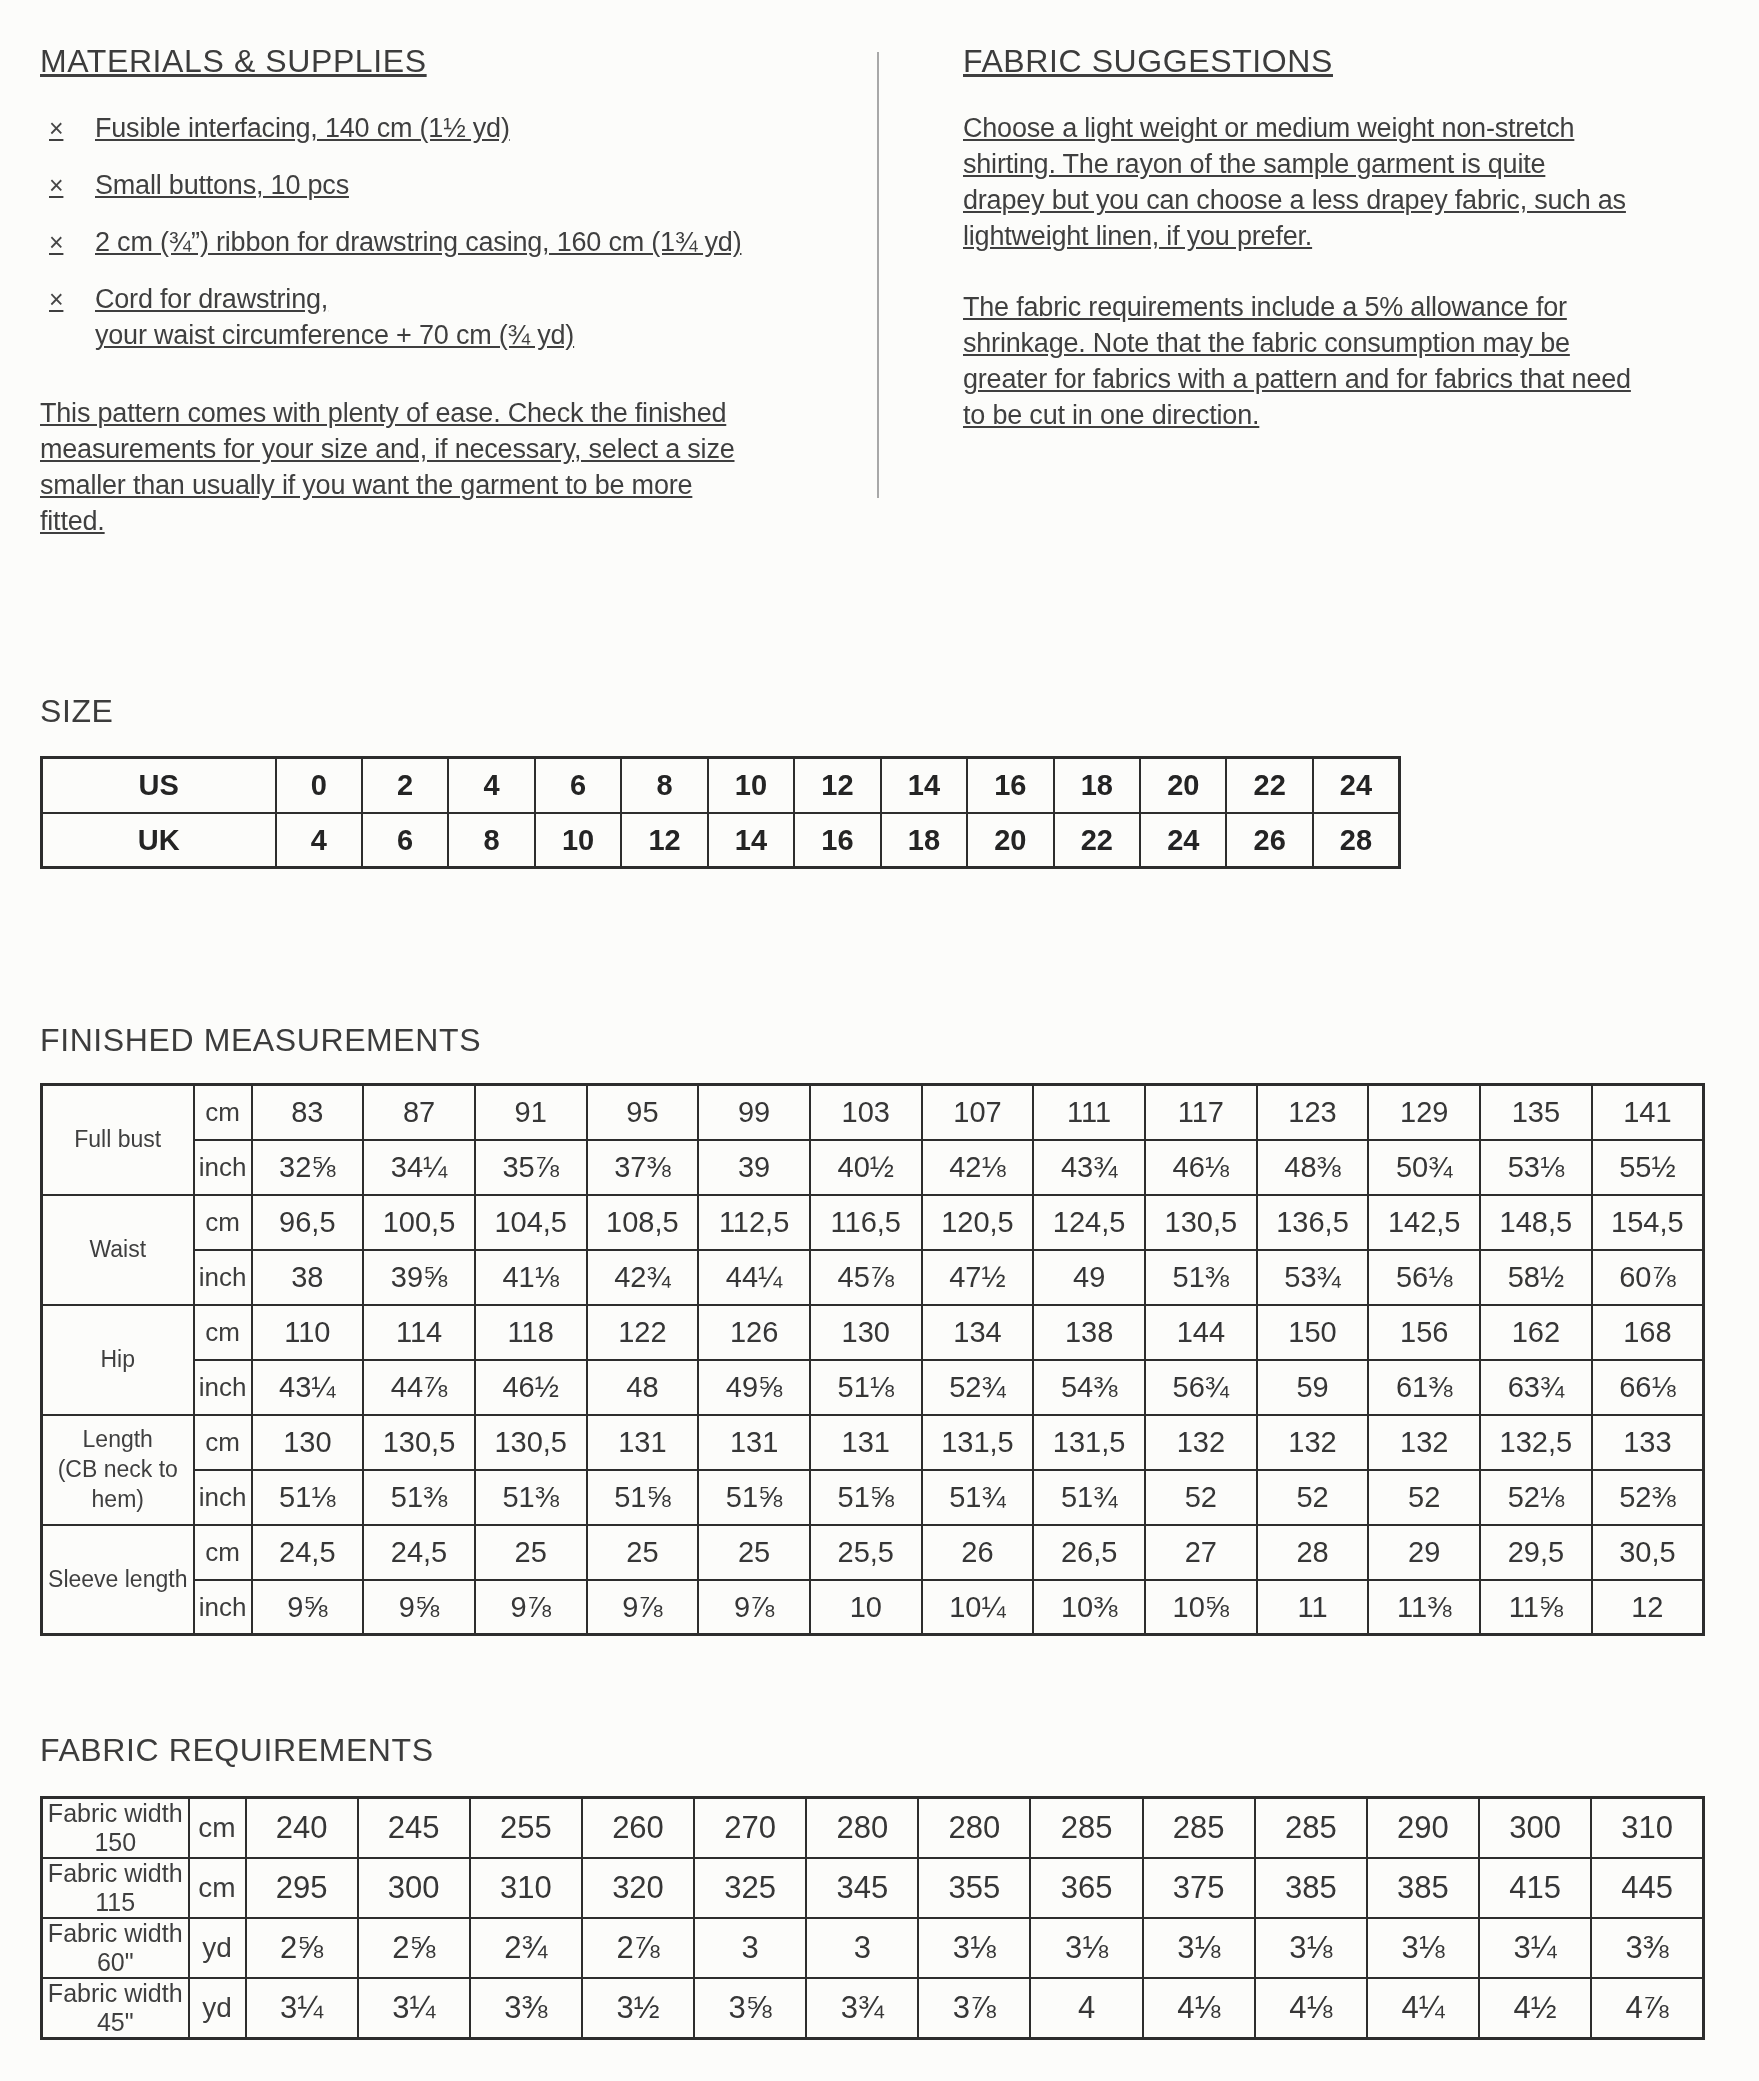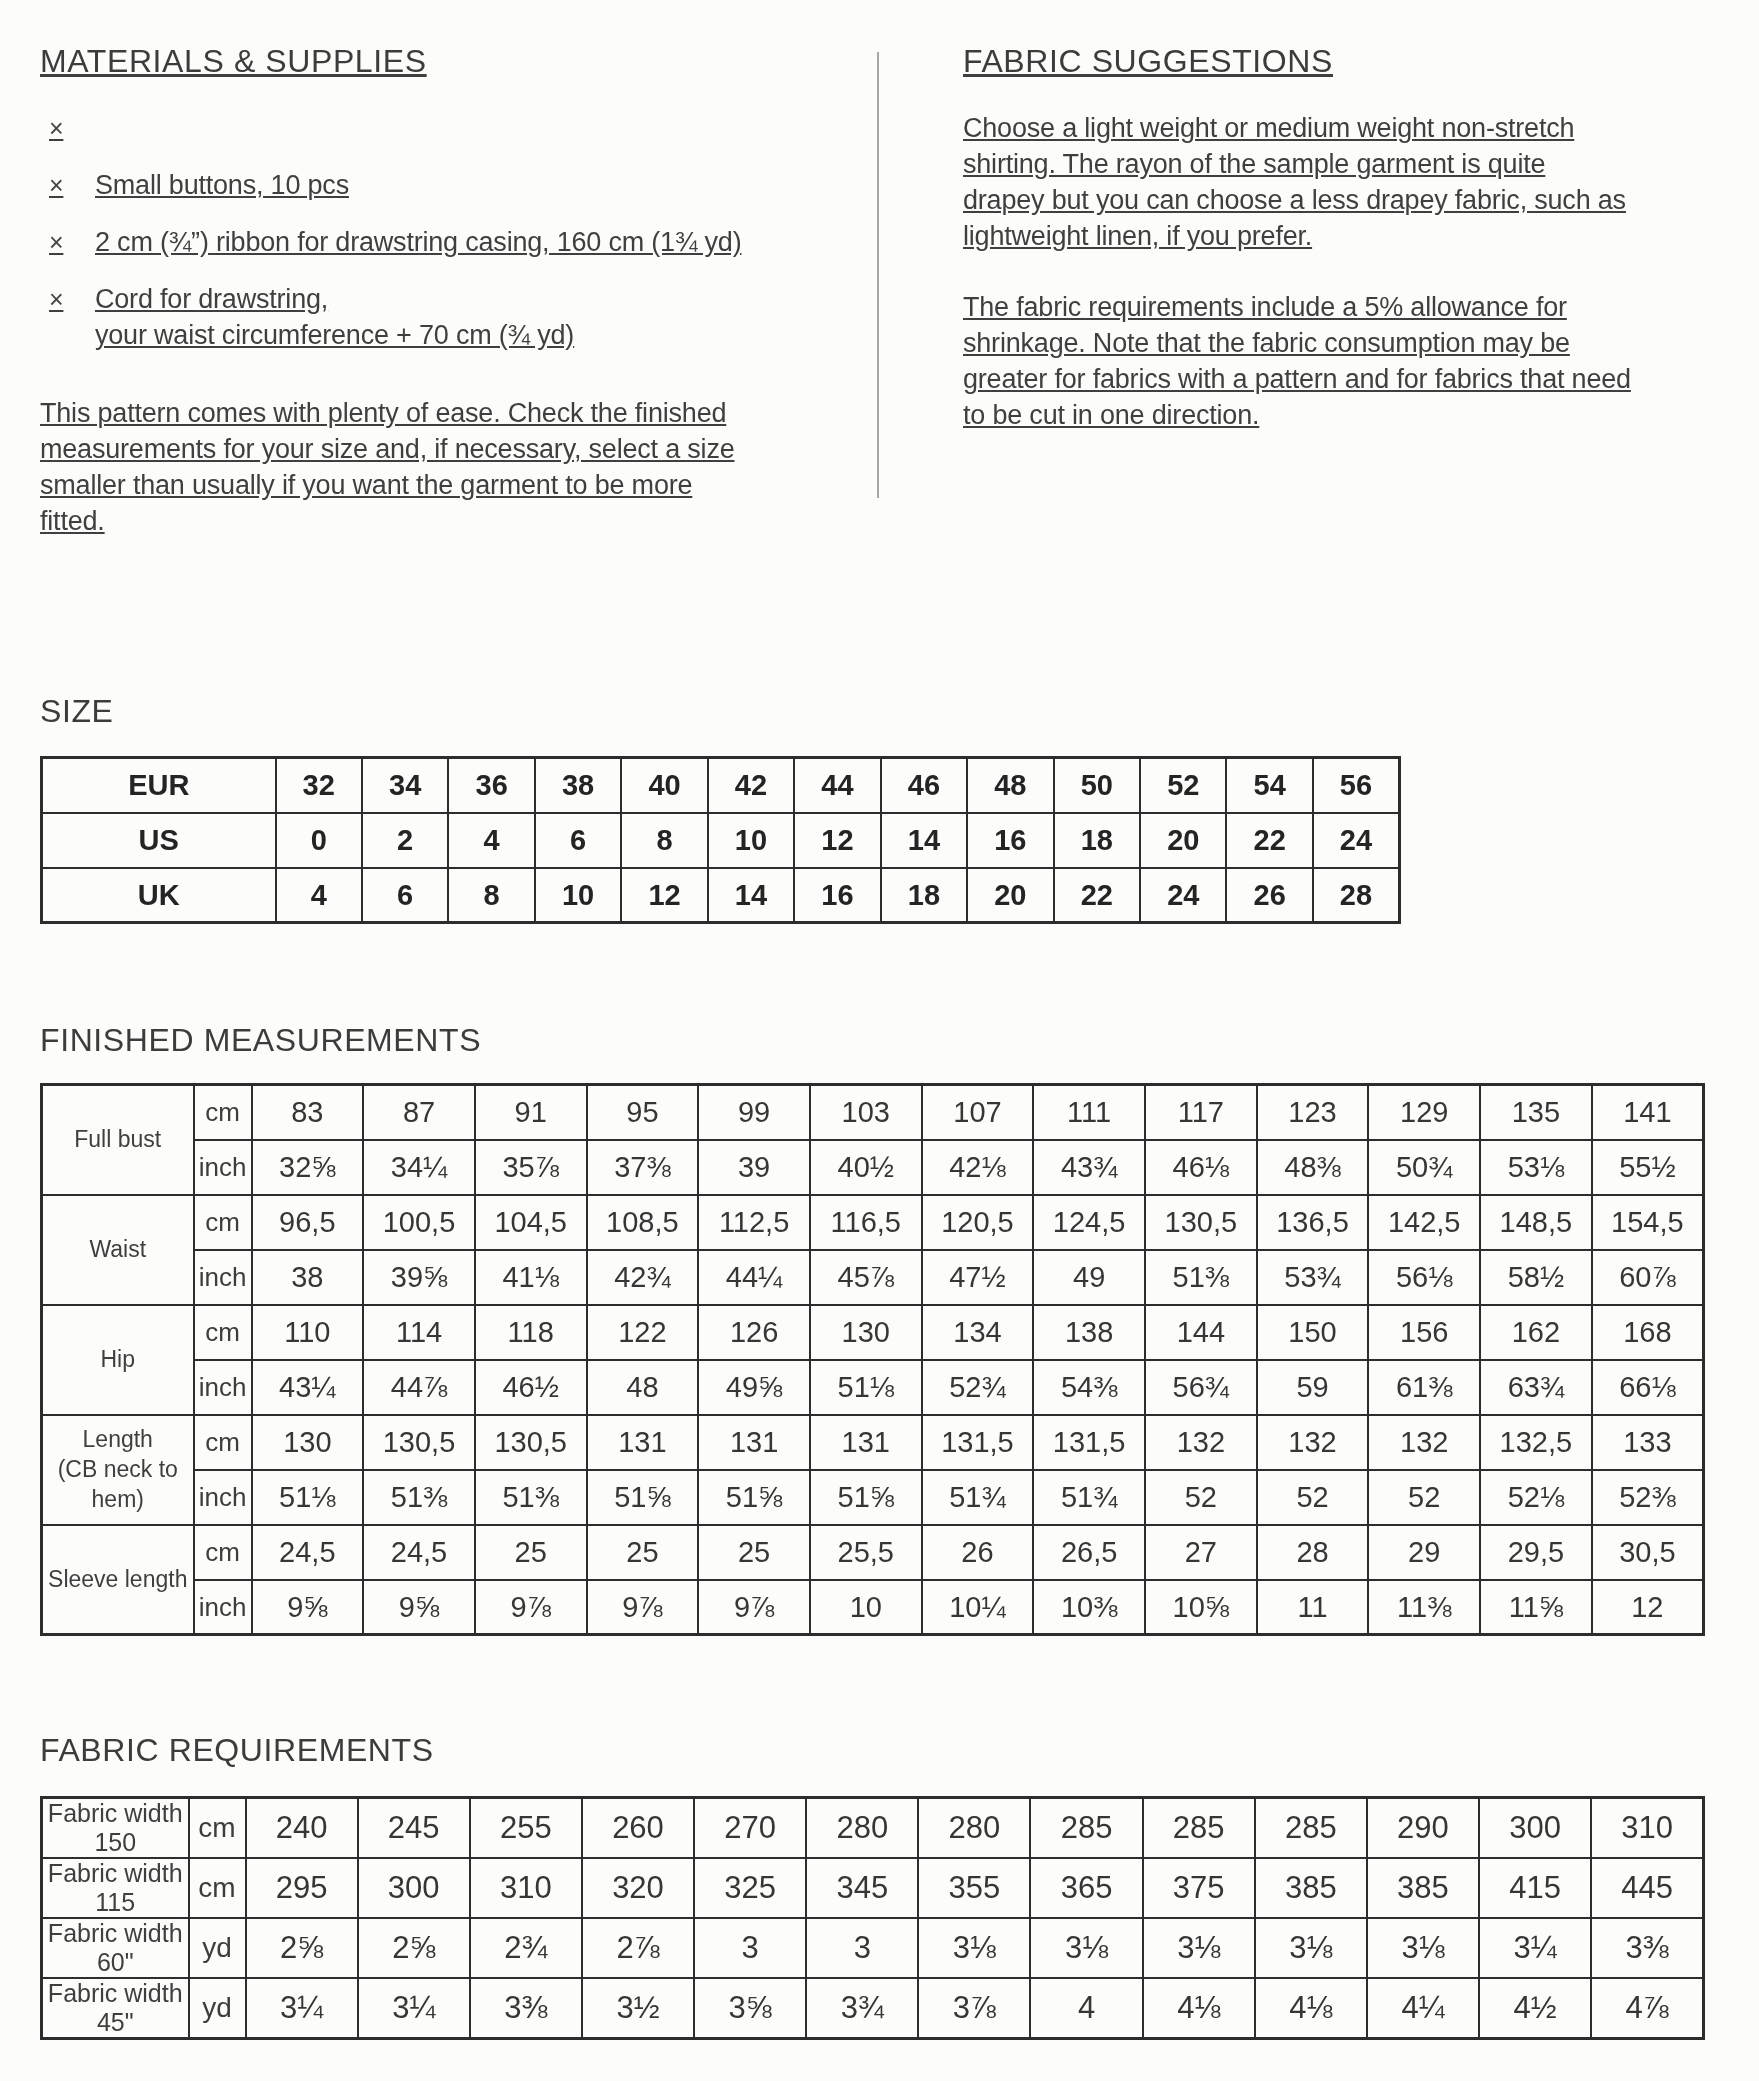--- a/index.html
+++ b/index.html
@@ -53,20 +53,21 @@
 <body>
 
 <div class="page">
 
   <div class="top">
     <div class="col-left">
       <h2 class="sec-title">MATERIALS &amp; SUPPLIES</h2>
       <div class="bullets body-text">
         <div class="bullet">
           <span class="bullet-marker">×</span>
+          <span class="bullet-text">Fusible interfacing, 140 cm (1½ yd)</span>
         </div>
         <div class="bullet">
           <span class="bullet-marker">×</span>
           <span class="bullet-text">Small buttons, 10 pcs</span>
         </div>
         <div class="bullet">
           <span class="bullet-marker">×</span>
           <span class="bullet-text">2 cm (¾”) ribbon for drawstring casing, 160 cm (1¾ yd)</span>
         </div>
         <div class="bullet">
@@ -97,36 +98,20 @@
   </div>
 
   <div class="size-section">
     <h2 class="sec-title">SIZE</h2>
     <table class="size-table">
       <colgroup>
           <col style="width:234px">
         </colgroup>
       <tbody>
           <tr>
-            <th>EUR</th>
-            <td>32</td>
-            <td>34</td>
-            <td>36</td>
-            <td>38</td>
-            <td>40</td>
-            <td>42</td>
-            <td>44</td>
-            <td>46</td>
-            <td>48</td>
-            <td>50</td>
-            <td>52</td>
-            <td>54</td>
-            <td>56</td>
-          </tr>
-          <tr>
             <th>US</th>
             <td>0</td>
             <td>2</td>
             <td>4</td>
             <td>6</td>
             <td>8</td>
             <td>10</td>
             <td>12</td>
             <td>14</td>
             <td>16</td>

